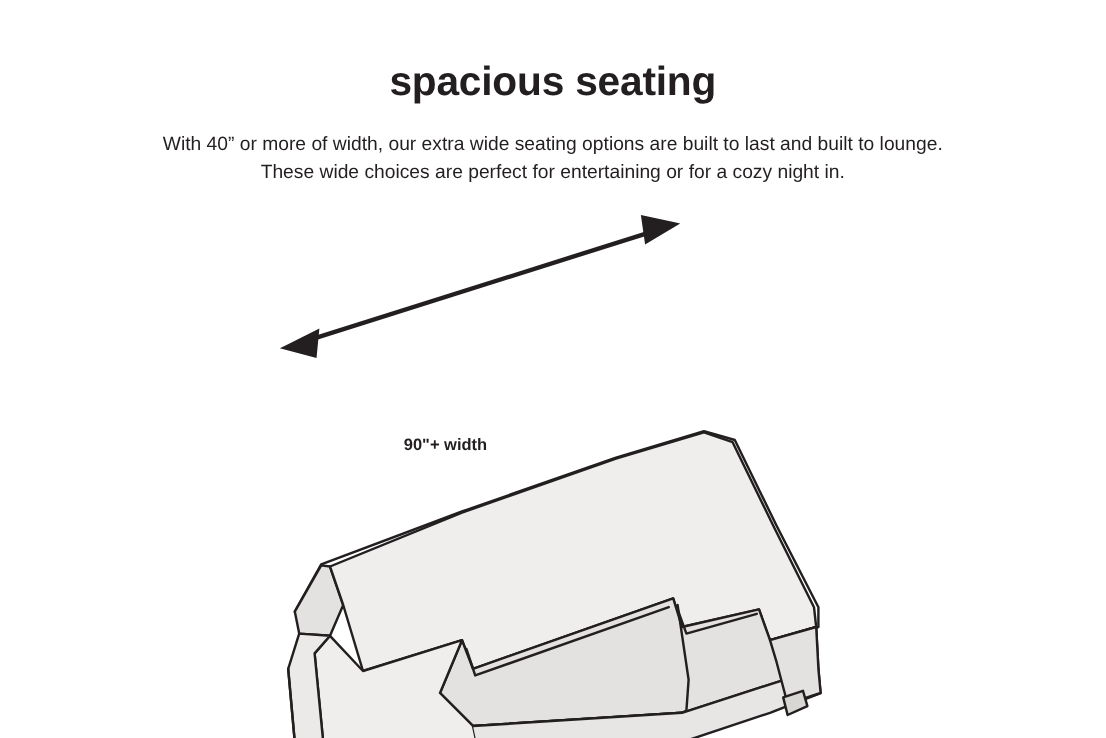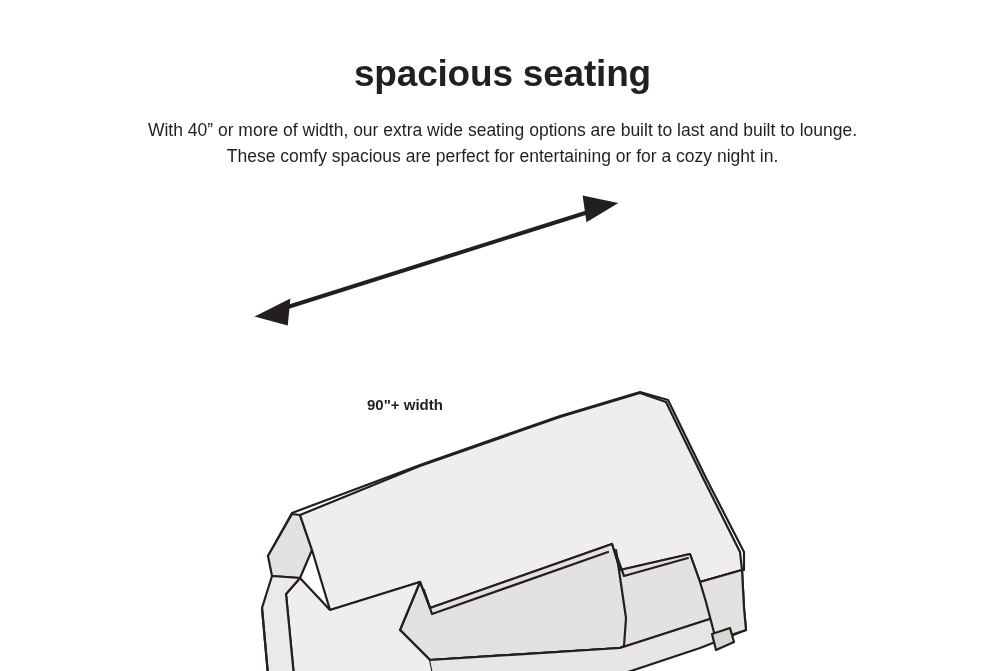--- a/index.html
+++ b/index.html
@@ -65,21 +65,21 @@
 </style>
 </head>
 <body>
 
 <div class="page">
 
   <div class="headline">spacious seating</div>
 
   <div class="subcopy">
     <span class="line">With 40” or more of width, our extra wide seating options are built to last and built to lounge.</span>
-    <span class="line">These comfy spacious are perfect for entertaining or for a cozy night in.</span>
+    <span class="line">These wide choices are perfect for entertaining or for a cozy night in.</span>
   </div>
 
   <div class="illustration">
     <svg width="1005" height="493" viewBox="0 0 1005 493" xmlns="http://www.w3.org/2000/svg">
 
       <g stroke="#231f20" stroke-width="4" fill="#231f20">
         <line x1="272" y1="134" x2="601" y2="30"></line>
         <polygon points="260,138 288,124 286,145"></polygon>
         <polygon points="613,26 585,20 588,41"></polygon>
       </g>

